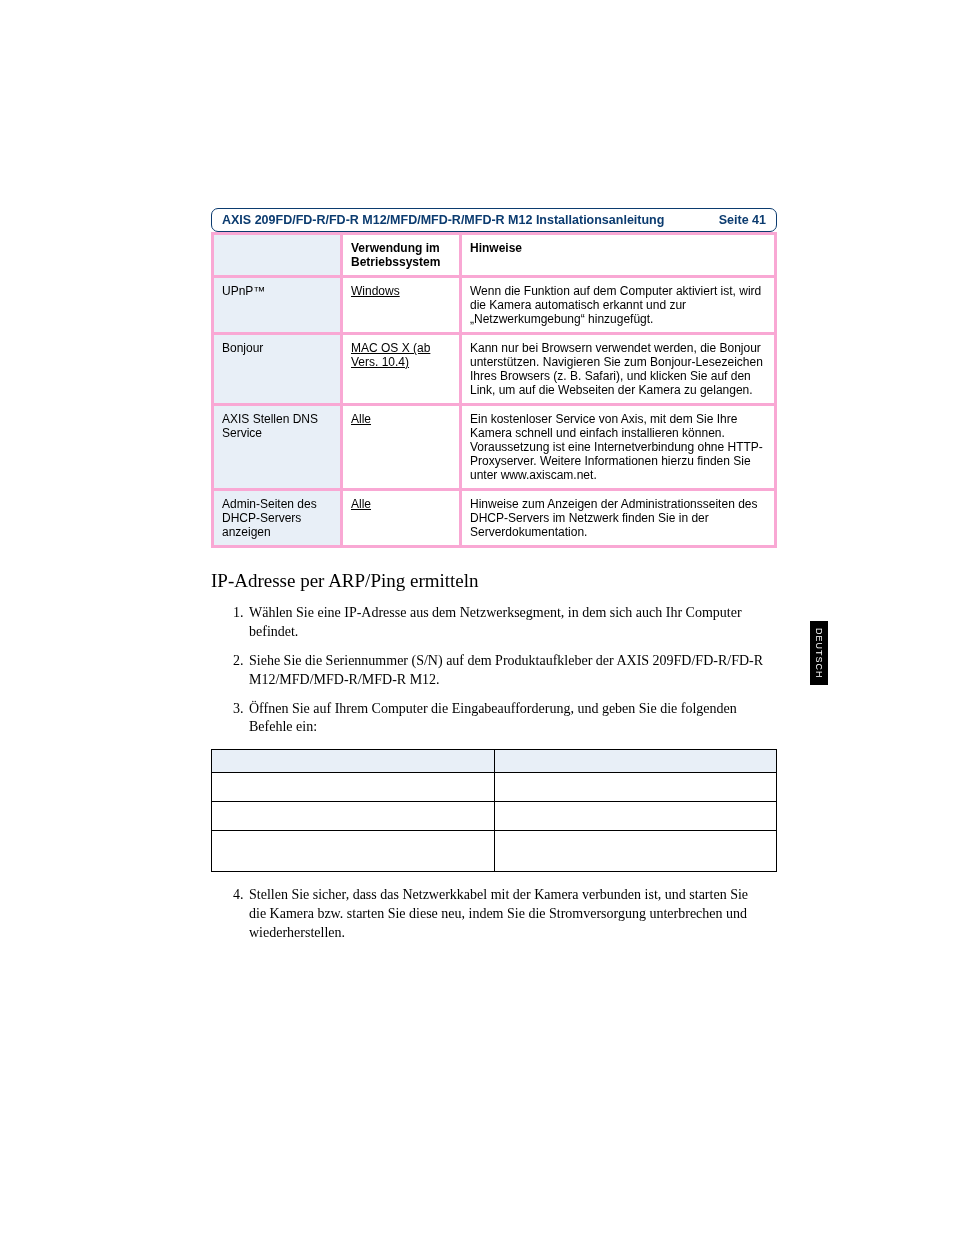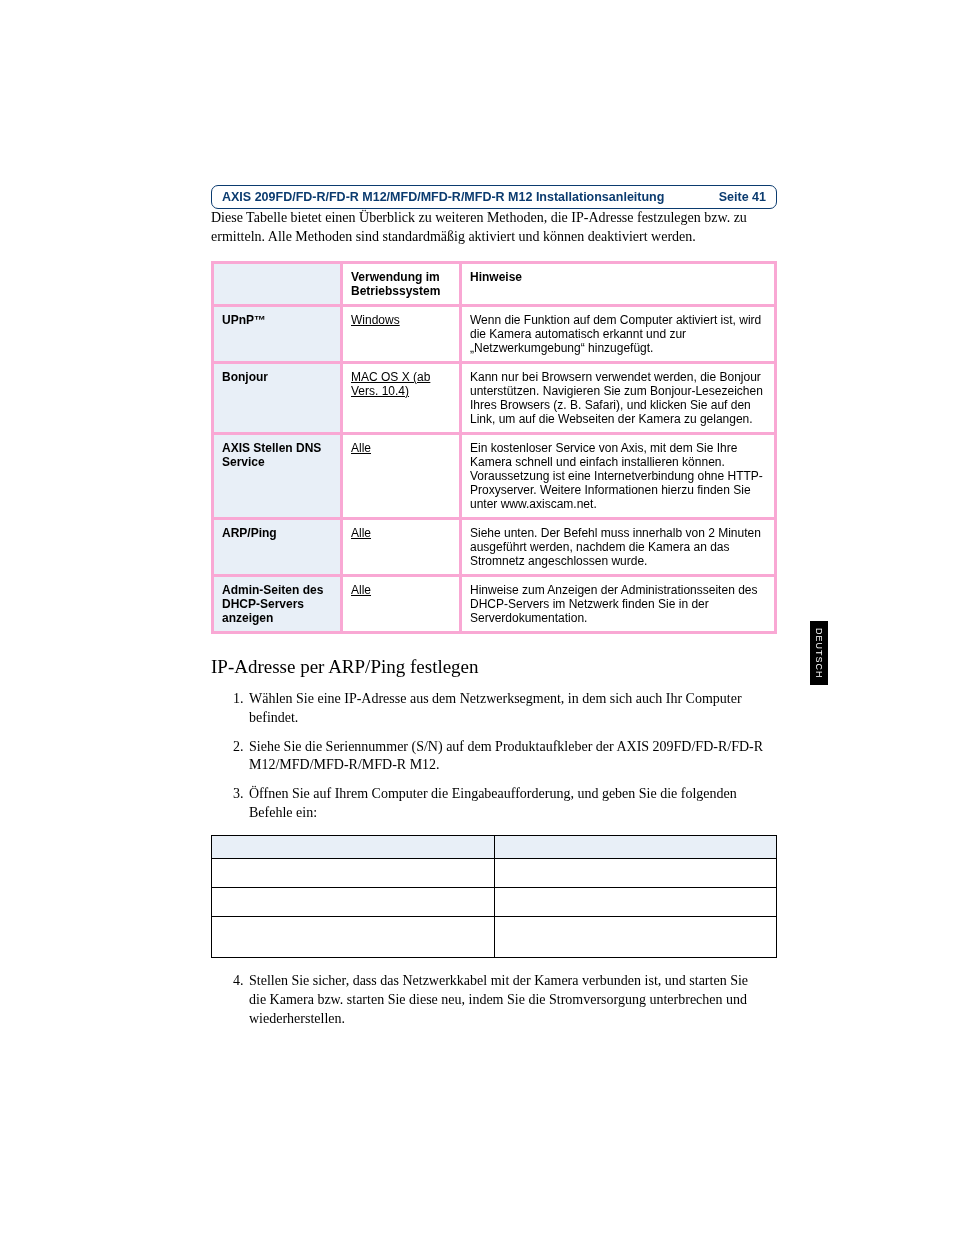--- a/index.html
+++ b/index.html
@@ -9,21 +9,21 @@
     width: 954px;
     height: 1235px;
     background: #fff;
     font-family: Georgia, "Times New Roman", serif;
     color: #000;
     position: relative;
   }
   .page {
     position: absolute;
     left: 211px;
-    top: 185px;
+    top: 208px;
     width: 566px;
   }
   
   .header-box {
     border: 1px solid #0b3b6f;
     border-radius: 7px;
     padding: 4px 10px 4px 10px;
     display: flex;
     justify-content: space-between;
     align-items: center;
@@ -55,21 +55,21 @@
     vertical-align: top;
     padding: 6px 8px;
     text-align: left;
   }
   table.methods th {
     font-weight: 700;
     background: #fff;
   }
   table.methods td.rowlabel {
     background: #e8eff7;
-    font-weight: 700;
+    font-weight: 400;
     width: 110px;
   }
   table.methods th.blank {
     background: #e8eff7;
     width: 110px;
   }
   table.methods td.os { width: 100px; text-decoration: underline; }
   h2.sub {
     font-family: Georgia, "Times New Roman", serif;
     font-weight: 400;
@@ -124,21 +124,20 @@
 <body>
 
 <div class="page">
 
   <div class="header-box">
     <span>AXIS 209FD/FD-R/FD-R M12/MFD/MFD-R/MFD-R M12 Installationsanleitung</span>
     <span>Seite 41</span>
   </div>
 
 
-  <p class="intro">Diese Tabelle bietet einen Überblick zu weiteren Methoden, die IP-Adresse festzulegen bzw. zu ermitteln. Alle Methoden sind standardmäßig aktiviert und können deaktiviert werden.</p>
 
   <table class="methods">
     <tbody>
         <tr>
       <th class="blank"></th>
       <th>Verwendung im Betriebssystem</th>
       <th>Hinweise</th>
     </tr>
     <tr>
       <td class="rowlabel">UPnP™</td>
@@ -149,33 +148,28 @@
       <td class="rowlabel">Bonjour</td>
       <td class="os">MAC OS X (ab Vers. 10.4)</td>
       <td>Kann nur bei Browsern verwendet werden, die Bonjour unterstützen. Navigieren Sie zum Bonjour-Lesezeichen Ihres Browsers (z. B. Safari), und klicken Sie auf den Link, um auf die Webseiten der Kamera zu gelangen.</td>
     </tr>
     <tr>
       <td class="rowlabel">AXIS Stellen DNS Service</td>
       <td class="os">Alle</td>
       <td>Ein kostenloser Service von Axis, mit dem Sie Ihre Kamera schnell und einfach installieren können. Voraussetzung ist eine Internetverbindung ohne HTTP-Proxyserver. Weitere Informationen hierzu finden Sie unter www.axiscam.net.</td>
     </tr>
     <tr>
-      <td class="rowlabel">ARP/Ping</td>
-      <td class="os">Alle</td>
-      <td>Siehe unten. Der Befehl muss innerhalb von 2 Minuten ausgeführt werden, nachdem die Kamera an das Stromnetz angeschlossen wurde.</td>
-    </tr>
-    <tr>
       <td class="rowlabel">Admin-Seiten des DHCP-Servers anzeigen</td>
       <td class="os">Alle</td>
       <td>Hinweise zum Anzeigen der Administrationsseiten des DHCP-Servers im Netzwerk finden Sie in der Serverdokumentation.</td>
     </tr>
   </tbody>
     </table>
 
-  <h2 class="sub">IP-Adresse per ARP/Ping festlegen</h2>
+  <h2 class="sub">IP-Adresse per ARP/Ping ermitteln</h2>
 
   <ol class="steps">
     <li>Wählen Sie eine IP-Adresse aus dem Netzwerksegment, in dem sich auch Ihr Computer befindet.</li>
     <li>Siehe Sie die Seriennummer (S/N) auf dem Produktaufkleber der AXIS 209FD/FD-R/FD-R M12/MFD/MFD-R/MFD-R M12.</li>
     <li>Öffnen Sie auf Ihrem Computer die Eingabeaufforderung, und geben Sie die folgenden Befehle ein:</li>
   </ol>
 
   <table class="commands">
     <tbody>
         <tr class="hdr">

